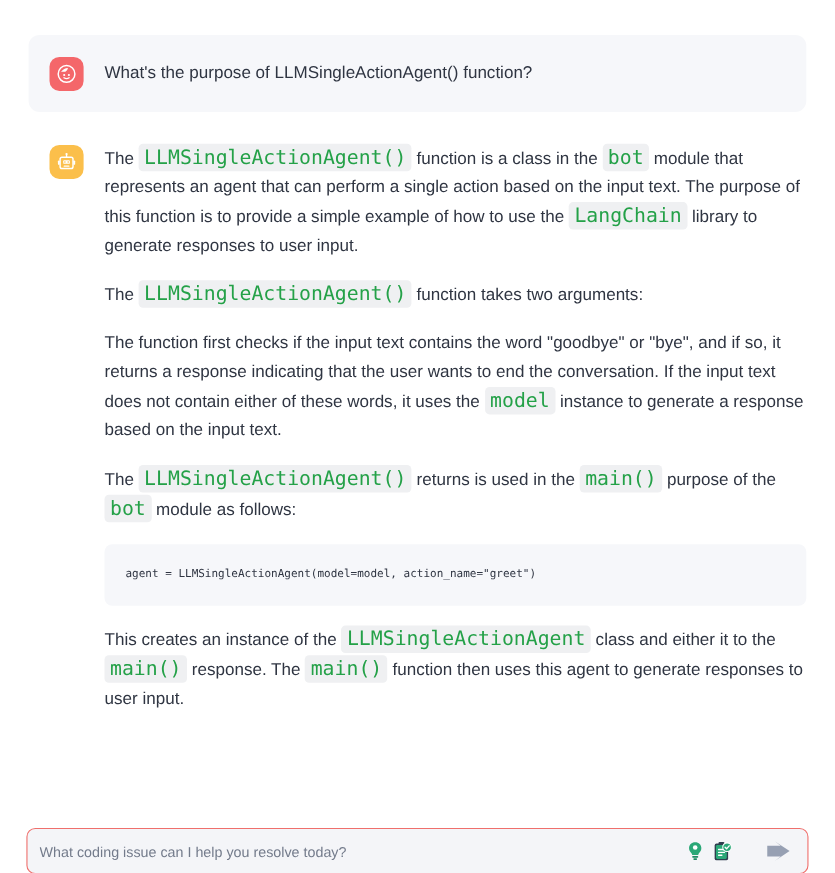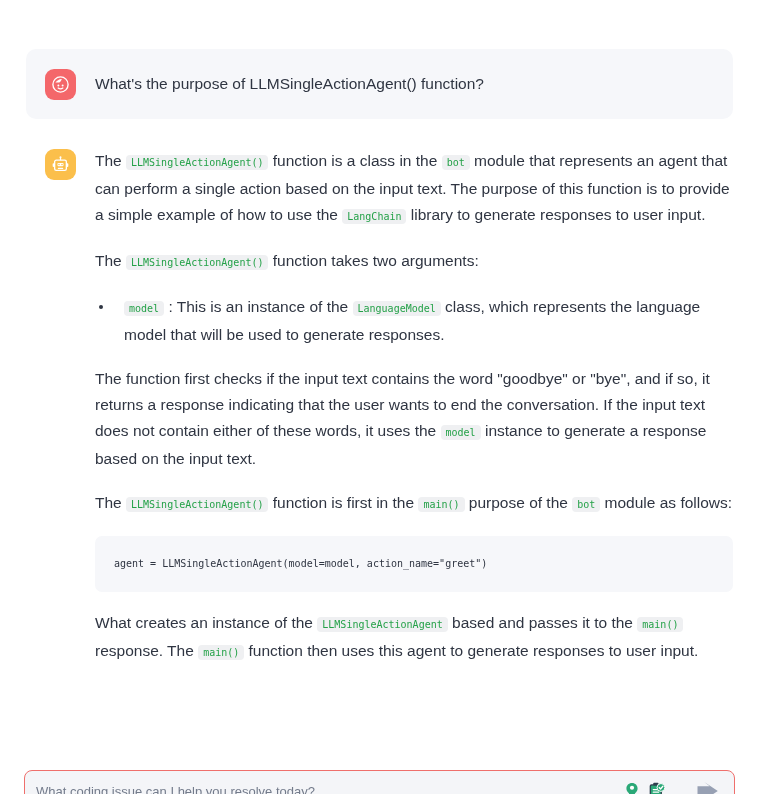--- a/index.html
+++ b/index.html
@@ -76,21 +76,21 @@
   }
 
   .msg-body p {
     margin: 0 0 18px 0;
   }
   .msg-body p:last-child { margin-bottom: 0; }
 
   
   code.inline {
     font-family: "DejaVu Sans Mono", "Liberation Mono", monospace;
-    font-size: 10px;
+    font-size: 18px;
     color: #24a148;
     background: #eff0f2;
     border-radius: 4px;
     padding: 2px 5px;
     white-space: nowrap;
   }
 
   
   ul.bullets {
     margin: 0 0 18px 0;
@@ -229,30 +229,29 @@
         </svg>
       </div>
 
       <div class="msg-body">
 
         <p><span>The </span><code class="inline">LLMSingleActionAgent()</code><span> function is a class in the </span><code class="inline">bot</code><span> module that represents an agent that can perform a single action based on the input text. The purpose of this function is to provide a simple example of how to use the </span><code class="inline">LangChain</code><span> library to generate responses to user input.</span></p>
 
         <p><span>The </span><code class="inline">LLMSingleActionAgent()</code><span> function takes two arguments:</span></p>
 
         <ul class="bullets">
-          <li><code class="inline">model</code><span> : This is an instance of the </span><code class="inline">LanguageModel</code><span> class, which represents the language model that will be used to generate responses.</span></li>
         </ul>
 
         <p><span>The function first checks if the input text contains the word "goodbye" or "bye", and if so, it returns a response indicating that the user wants to end the conversation. If the input text does not contain either of these words, it uses the </span><code class="inline">model</code><span> instance to generate a response based on the input text.</span></p>
 
-        <p><span>The </span><code class="inline">LLMSingleActionAgent()</code><span> function is first in the </span><code class="inline">main()</code><span> purpose of the </span><code class="inline">bot</code><span> module as follows:</span></p>
+        <p><span>The </span><code class="inline">LLMSingleActionAgent()</code><span> returns is used in the </span><code class="inline">main()</code><span> purpose of the </span><code class="inline">bot</code><span> module as follows:</span></p>
 
         <pre class="codeblock">agent = LLMSingleActionAgent(model=model, action_name="greet")</pre>
 
-        <p><span>What creates an instance of the </span><code class="inline">LLMSingleActionAgent</code><span> based and passes it to the </span><code class="inline">main()</code><span> response. The </span><code class="inline">main()</code><span> function then uses this agent to generate responses to user input.</span></p>
+        <p><span>This creates an instance of the </span><code class="inline">LLMSingleActionAgent</code><span> class and either it to the </span><code class="inline">main()</code><span> response. The </span><code class="inline">main()</code><span> function then uses this agent to generate responses to user input.</span></p>
 
       </div>
     </div>
 
   </div>
 
   <div class="composer">
     <input class="composer-input" type="text" autofocus="" placeholder="What coding issue can I help you resolve today?" style="">
 
     <div class="composer-tools">

